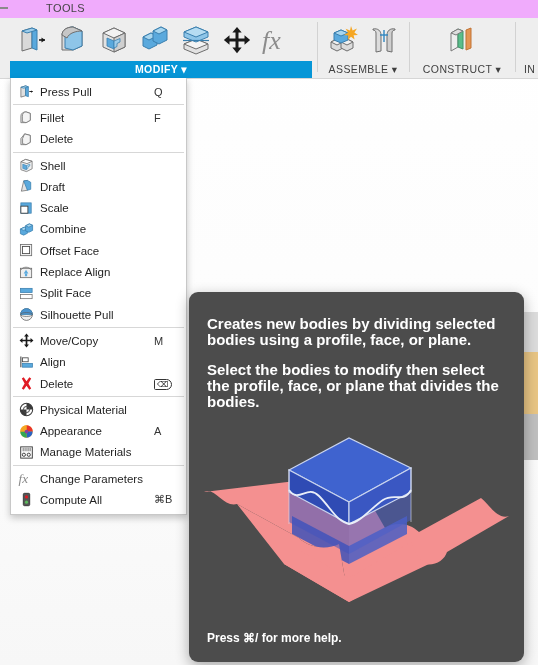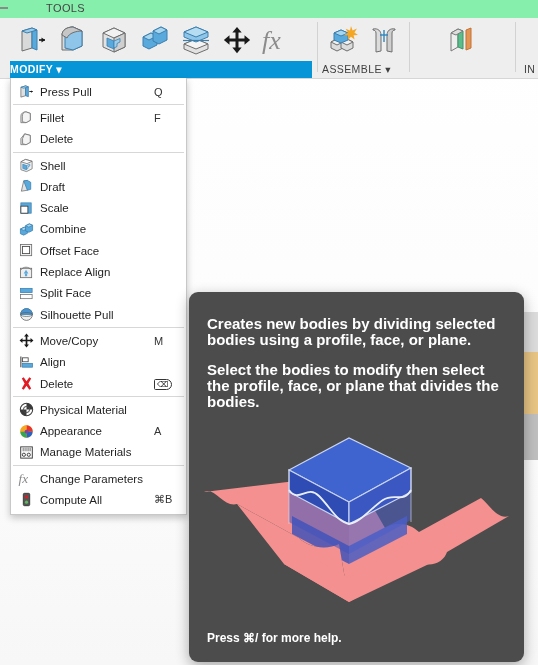--- a/index.html
+++ b/index.html
@@ -48,21 +48,21 @@
     position: absolute;
     left: 0; top: 0;
     width: 538px;
     height: 78px;
     background: #eeeeee;
     border-bottom: 1px solid #d6d6d6;
   }
   .tab-strip {
     position: relative;
     height: 18px;
-    background: #86efac;
+    background: #f0abfc;
   }
   .tab-dash {
     position: absolute;
     left: 0; top: 7px;
     width: 8px; height: 2px;
     background: #8a8a8a;
   }
   .tab-label {
     position: absolute;
     left: 46px; top: 2px;
@@ -88,21 +88,21 @@
     padding-top: 2px;
     gap: 5px;
   }
   .panel-title {
     position: absolute;
     bottom: 0;
     left: 0;
     right: 0;
     height: 17px;
     line-height: 17px;
-    text-align: left;
+    text-align: center;
     font-size: 10.5px;
     letter-spacing: 0.4px;
     color: #3f3f3f;
     background: transparent;
   }
   .panel-title.active {
     background: #0696d7;
     color: #ffffff;
     font-weight: bold;
   }
@@ -360,20 +360,23 @@
         <div class="panel-icons" style="justify-content:center;">
           <div class="tool-btn">
             <svg width="36" height="32" viewBox="0 0 36 32">
               <polygon points="7,9 14,5 14,23 7,27" fill="#eeeeee" stroke="#7a7a7a" stroke-width="1"></polygon>
               <polygon points="14,5 19,7 19,25 14,23" fill="#5bbd8a" stroke="#3f9269" stroke-width="1"></polygon>
               <polygon points="7,9 14,5 19,7 12,11" fill="#dedede" stroke="#7a7a7a" stroke-width="1"></polygon>
               <polygon points="22,6 27,4 27,24 22,26" fill="#e59553" stroke="#c07335" stroke-width="1"></polygon>
             </svg>
           </div>
         </div>
+        <div class="panel-title">
+          <span>CONSTRUCT</span><span> ▾</span>
+        </div>
       </div>
 
       <div class="panel-sep" style="left:515px;"></div>
 
       <div class="panel" style="left:520px; width:30px;">
         <div class="panel-title" style="text-align:left; left:4px;">
           <span>IN</span>
         </div>
       </div>
 

